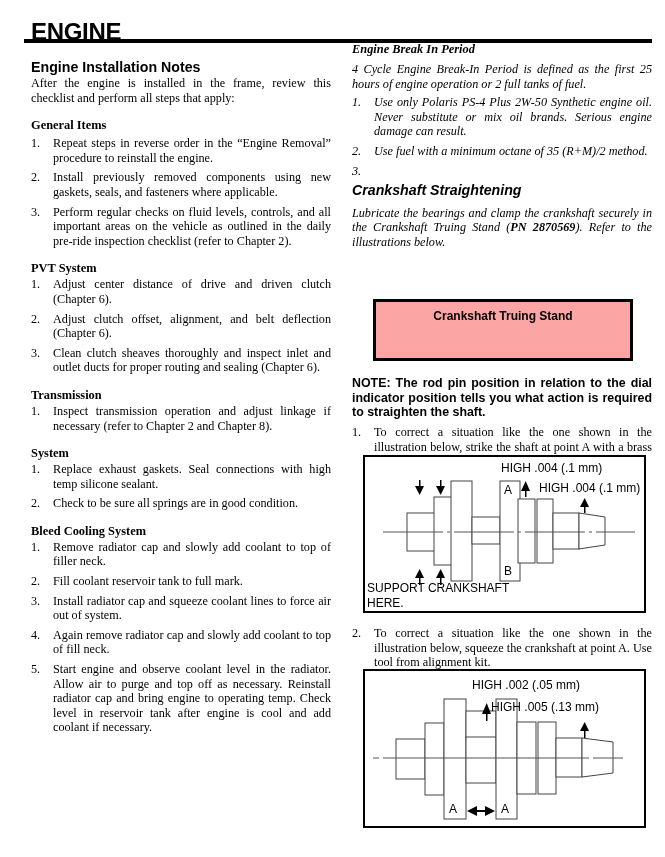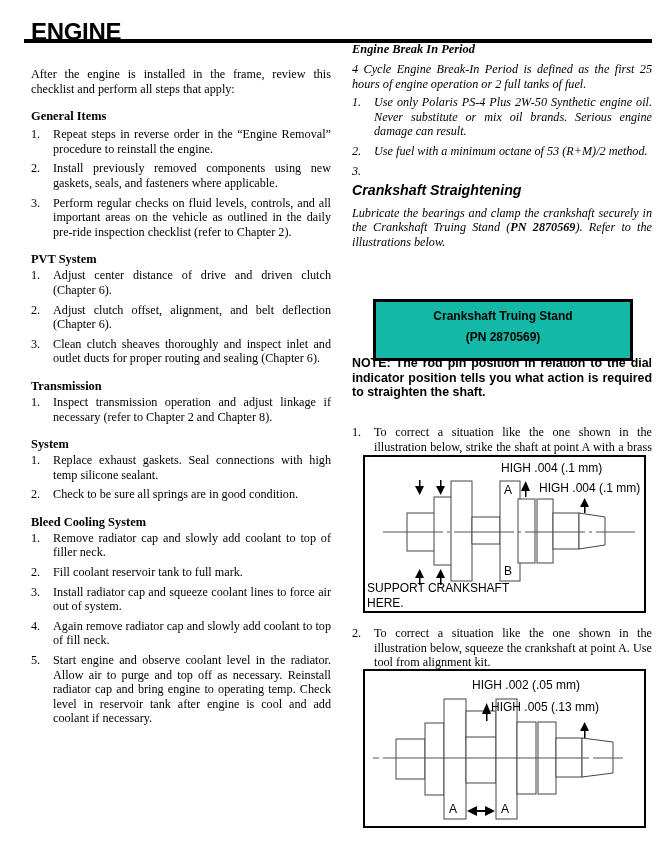--- a/index.html
+++ b/index.html
@@ -10,35 +10,36 @@
   .rule { left:24px; top:39px; width:628px; height:4px; background:#000; }
   .col { position:absolute; width:300px; }
   .col.left { left:31px; top:58px; }
   .col.right { left:352px; top:42px;font-style:italic; }
   h2 { font-family:"Liberation Sans", sans-serif; font-weight:bold; font-size:14.2px; margin:0; line-height:18px; }
   h3 { font-family:"Liberation Serif", serif; font-weight:bold; font-size:12.4px; margin:0; line-height:15px; }
   p { margin:0; line-height:14.6px; text-align:justify; }
   ol { list-style:none; margin:0; padding:0; }
   ol li { position:relative; padding-left:22px; line-height:14.6px; text-align:justify; }
   ol li .num { position:absolute; left:0; top:0; }
-  .gray-box { position:absolute; left:373px; top:299px; width:254px; height:52px; background:#14b8a6; border:3px solid #000; text-align:center;
+  .gray-box { position:absolute; left:373px; top:299px; width:254px; height:52px; background:#fca5a5; border:3px solid #000; text-align:center;
               font-family:"Liberation Sans", sans-serif; font-weight:bold; font-size:12px; line-height:21px; padding-top:4px; }
   .note { font-family:"Liberation Sans", sans-serif; font-weight:bold; font-size:12.4px; line-height:14.5px; text-align:justify; }
   .diagram { position:absolute; border:2px solid #000; background:#fff; box-sizing:border-box; }
   .diagram svg { position:absolute; left:0; top:0; }
   .dlabel { position:absolute; font-family:"Liberation Sans", sans-serif; font-size:12px; line-height:14px; white-space:nowrap; }
 </style>
 </head>
 <body>
 
 <div class="abs title">ENGINE</div>
 <div class="abs rule"></div>
 
 <div class="col left">
-  <p style="margin-top:9px">After the engine is installed in the frame, review this checklist and perform all steps that apply:</p>
+  <h2>Engine Installation Notes</h2>
+  <p style="margin-top:0">After the engine is installed in the frame, review this checklist and perform all steps that apply:</p>
 
   <div style="margin-top:13px">
     <h3>General Items</h3>
     <ol>
       <li style="margin-top:3px"><span class="num">1.</span><span>Repeat steps in reverse order in the “Engine Removal” procedure to reinstall the engine.</span></li>
       <li style="margin-top:5px"><span class="num">2.</span><span>Install previously removed components using new gaskets, seals, and fasteners where applicable.</span></li>
       <li style="margin-top:5px"><span class="num">3.</span><span>Perform regular checks on fluid levels, controls, and all important areas on the vehicle as outlined in the daily pre-ride inspection checklist (refer to Chapter 2).</span></li>
     </ol>
   </div>
 
@@ -76,34 +77,33 @@
       <li style="margin-top:5px"><span class="num">5.</span><span>Start engine and observe coolant level in the radiator. Allow air to purge and top off as necessary.  Reinstall radiator cap and bring engine to operating temp.  Check level in reservoir tank after engine is cool and add coolant if necessary.</span></li>
     </ol>
   </div>
 </div>
 
 <div class="col right">
   <h3>Engine Break In Period</h3>
   <p style="margin-top:5px">4 Cycle Engine Break-In Period is defined as the first 25 hours of engine operation or 2 full tanks of fuel.</p>
   <ol>
     <li style="margin-top:4px"><span class="num">1.</span><span>Use only Polaris PS-4 Plus 2W-50 Synthetic engine oil. Never substitute or mix oil brands.  Serious engine damage can result.</span></li>
-    <li style="margin-top:5px"><span class="num">2.</span><span>Use fuel with a minimum octane of 53 (R+M)/2 method.</span></li>
+    <li style="margin-top:5px"><span class="num">2.</span><span>Use fuel with a minimum octane of 35 (R+M)/2 method.</span></li>
     <li style="margin-top:5px"><span class="num">3.</span></li>
   </ol>
 
   <h2 style="margin-top:22px">Crankshaft Straightening</h2>
   <p style="margin-top:7px"><span>Lubricate the bearings and clamp the crankshaft securely in the Crankshaft Truing Stand (</span><b>PN 2870569</b><span>).  Refer to the illustrations below.</span></p>
 </div>
 
 <div class="gray-box">
   <div>Crankshaft Truing Stand</div>
-  <div>(PN 2870569)</div>
 </div>
 
-<div class="abs note" style="left:352px; top:356px; width:300px;">NOTE: The rod pin position in relation to the dial indicator position tells you what action is required to straighten the shaft.</div>
+<div class="abs note" style="left:352px; top:376px; width:300px;">NOTE: The rod pin position in relation to the dial indicator position tells you what action is required to straighten the shaft.</div>
 
 <ol class="abs" style="left:352px; top:425px; width:300px;">
   <li><span class="num">1.</span><span>To correct a situation like the one shown in the illustration below, strike the shaft at point A with a brass hammer.</span></li>
 </ol>
 
 <div class="diagram" style="left:363px; top:455px; width:283px; height:158px;padding-left:48px;">
   <svg width="283" height="158" viewBox="0 0 283 158">
     <g fill="#fff" stroke="#444" stroke-width="1">
       <rect x="42" y="56" width="29" height="38"></rect>
       <rect x="69" y="40" width="19" height="68"></rect>

